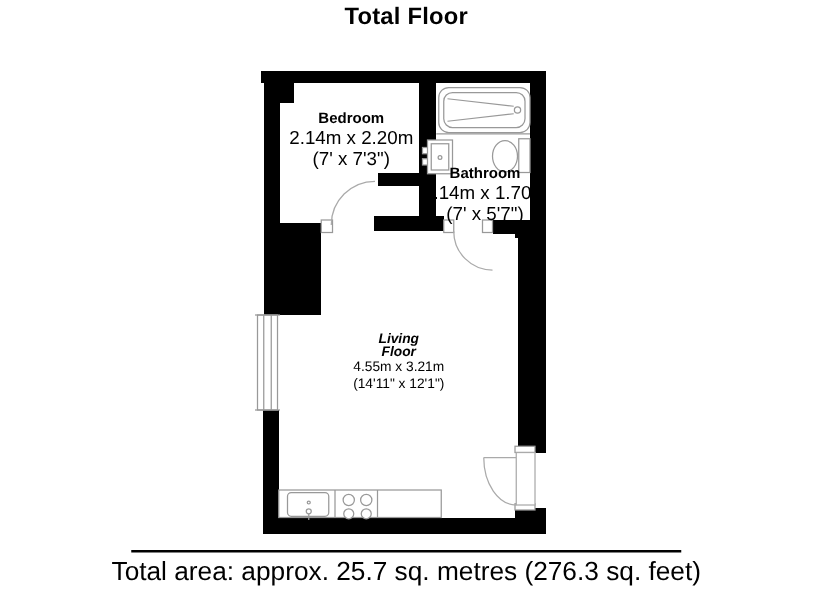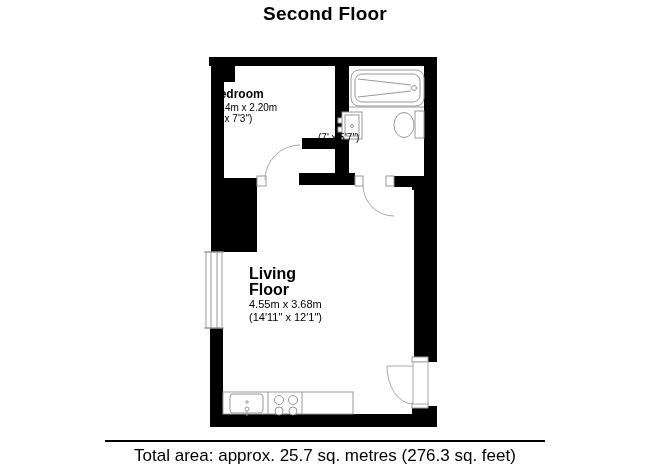--- a/index.html
+++ b/index.html
@@ -8,34 +8,34 @@
     width:650px;height:472px;
     background:#fff;
     font-family:"Liberation Sans", sans-serif;
     color:#000;
     overflow:hidden;
   }
   .plan-svg{position:absolute;left:0;top:0;}
   .header{position:absolute;left:0;top:3px;width:650px;text-align:center;}
   .title{font-size:19px;font-weight:bold;letter-spacing:.2px;}
   .subtitle{font-size:11.5px;margin-top:3px;}
-  .room-label{position:absolute;text-align:left;line-height:1.15;}
+  .room-label{position:absolute;text-align:center;line-height:1.15;}
   .room-name{font-weight:bold;font-size:12px;}
-  .room-dim{font-size:10px;}
-  .living .room-name{font-size:16px;line-height:1.0;}
+  .room-dim{font-size:15px;}
+  .living .room-name{font-size:11px;line-height:1.0;font-style:italic;}
   .living .room-dim{font-size:11px;}
-  .footer{position:absolute;left:0;top:446px;width:650px;text-align:center;font-size:17px;}
+  .footer{position:absolute;left:0;top:446px;width:650px;text-align:center;font-size:21px;}
 </style>
 </head>
 <body>
 
 <div class="screen">
 
   <div class="header">
-    <div class="title">Second Floor</div>
+    <div class="title">Total Floor</div>
   </div>
 
   <svg class="plan-svg" width="650" height="472" viewBox="0 0 650 472" aria-hidden="true">
 
     <g fill="#000000" shape-rendering="crispEdges">
       <rect x="209" y="57" width="228" height="9"></rect>
       <rect x="211" y="57" width="13" height="123"></rect>
       <rect x="224" y="66" width="11" height="16"></rect>
       <rect x="211" y="178" width="46" height="74"></rect>
       <rect x="210" y="328" width="13" height="92"></rect>
@@ -120,25 +120,27 @@
     <line x1="105" y1="441" x2="545" y2="441" stroke="#000000" stroke-width="2"></line>
   </svg>
 
   <div class="room-label" style="left:211px;top:88px;width:140px;">
     <div class="room-name">Bedroom</div>
     <div class="room-dim">2.14m x 2.20m</div>
     <div class="room-dim">(7' x 7'3")</div>
   </div>
 
   <div class="room-label" style="left:318px;top:132px;width:140px;">
+    <div class="room-name">Bathroom</div>
+    <div class="room-dim">2.14m x 1.70m</div>
     <div class="room-dim">(7' x 5'7")</div>
   </div>
 
   <div class="room-label living" style="left:249px;top:266px;width:140px;">
     <div class="room-name">Living</div>
     <div class="room-name">Floor</div>
-    <div class="room-dim">4.55m x 3.68m</div>
+    <div class="room-dim">4.55m x 3.21m</div>
     <div class="room-dim">(14'11" x 12'1")</div>
   </div>
 
   <div class="footer">Total area: approx. 25.7 sq. metres (276.3 sq. feet)</div>
 
 </div>
 
 </body></html>

